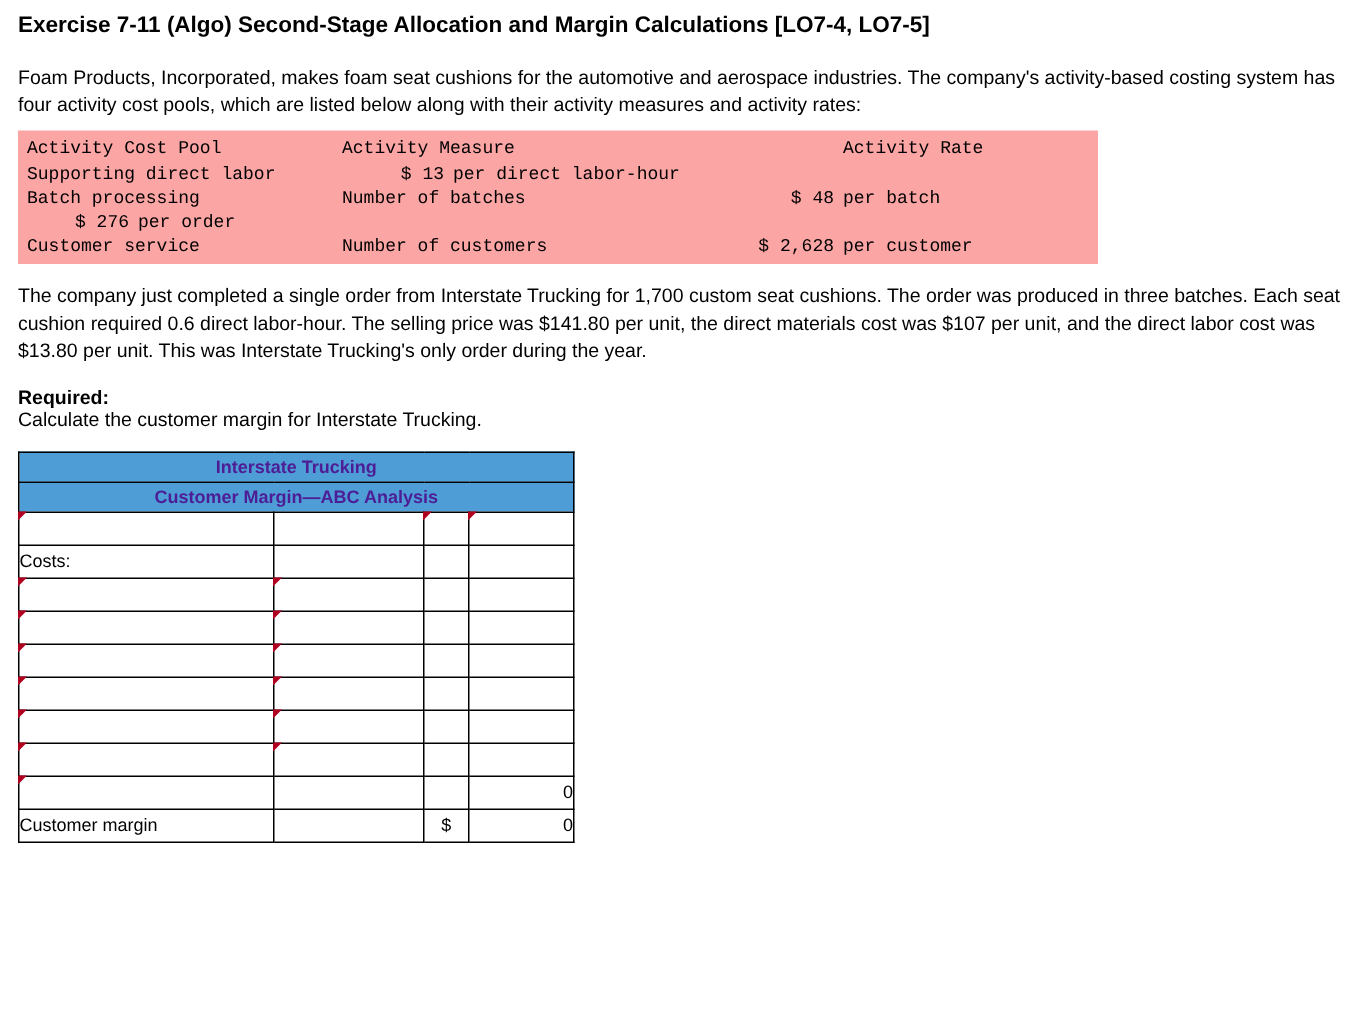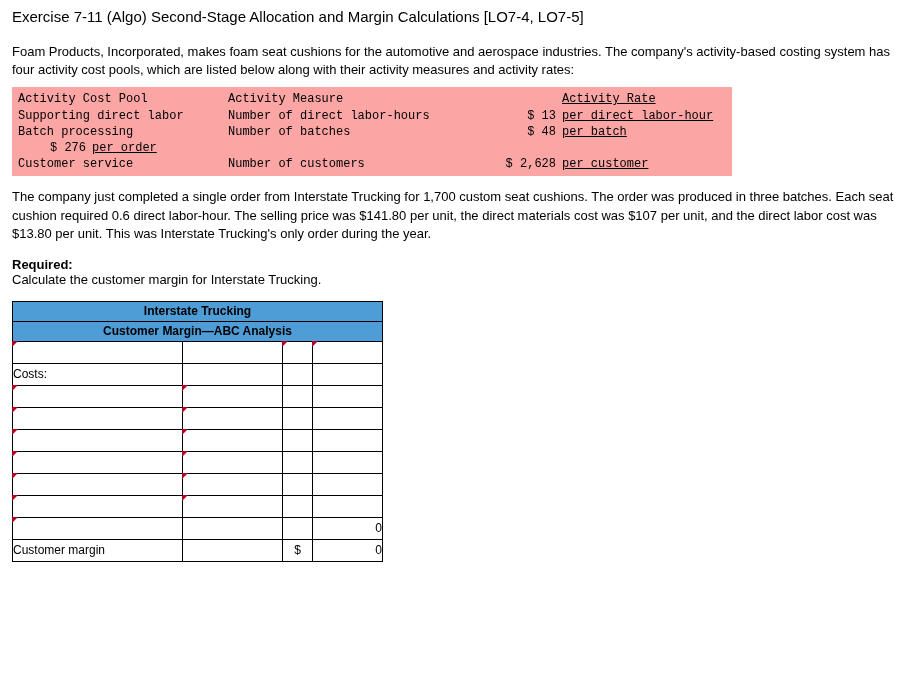--- a/index.html
+++ b/index.html
@@ -7,21 +7,21 @@
     font-size: 13px;
     color: #000;
     margin: 0;
     padding: 8px 12px;
     width: 913px;
     box-sizing: border-box;
     background: #fff;
   }
   h1 {
     font-size: 15px;
-    font-weight: normal;
+    font-weight: bold;
     margin: 0 0 18px 0;
   }
   .intro {
     line-height: 1.4;
     margin-bottom: 8px;
   }
   .activity-box {
     background: #fca5a5;
     padding: 4px 6px 4px 6px;
     font-family: "Courier New", monospace;
@@ -30,42 +30,42 @@
     width: 720px;
     box-sizing: border-box;
     margin-bottom: 12px;
   }
   .activity-row {
     display: flex;
   }
   .col-pool   { width: 210px; white-space: pre; }
   .col-measure{ width: 260px; white-space: pre; }
   .col-rate-amt { width: 68px; text-align: right; white-space: pre; }
-  .col-rate-unit{ padding-left: 6px; white-space: pre; text-decoration: underline; }
+  .col-rate-unit{ padding-left: 6px; white-space: pre; }
   .body-text { line-height: 1.4; margin-bottom: 14px; }
   .req-label { font-weight: bold; }
 
   
   .answer-table {
     border-collapse: collapse;
     margin-top: 14px;
   }
   .answer-table td, .answer-table th {
     border: 1px solid #000;
     font-size: 12px;
     padding: 0;
     height: 22px;
     box-sizing: border-box;
     vertical-align: middle;
   }
   .hdr-row td {
     background: #4f9dd7;
     text-align: center;
     font-weight: bold;
-    color: #000000;
+    color: #4c1d95;
     height: 20px;
   }
   .c1 { width: 170px; }
   .c2 { width: 100px; }
   .c3 { width: 30px;  text-align: center; }
   .c4 { width: 70px;  }
   .label-cell { padding-left: 6px; }
   .num-cell   { text-align: right; padding-right: 6px; }
   .tick {
     position: relative;
@@ -89,21 +89,20 @@
 
 <div class="activity-box">
   <div class="activity-row">
     <span class="col-pool">Activity Cost Pool</span>
     <span class="col-measure">Activity Measure</span>
     <span class="col-rate-amt"></span>
     <span class="col-rate-unit">Activity Rate</span>
   </div>
   <div class="activity-row">
     <span class="col-pool">Supporting direct labor</span>
-    <span class="col-measure">Number of direct labor-hours</span>
     <span class="col-rate-amt">$ 13</span>
     <span class="col-rate-unit">per direct labor-hour</span>
   </div>
   <div class="activity-row">
     <span class="col-pool">Batch processing</span>
     <span class="col-measure">Number of batches</span>
     <span class="col-rate-amt">$ 48</span>
     <span class="col-rate-unit">per batch</span>
   </div>
   <div class="activity-row">

